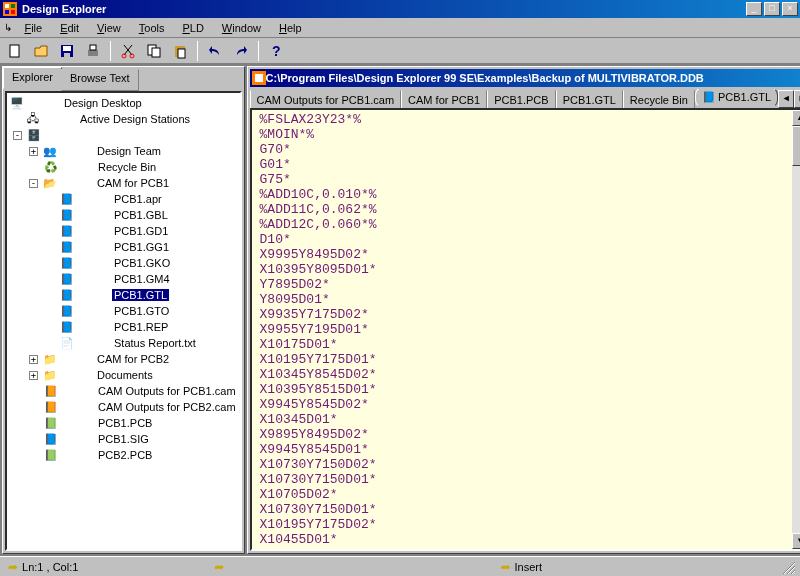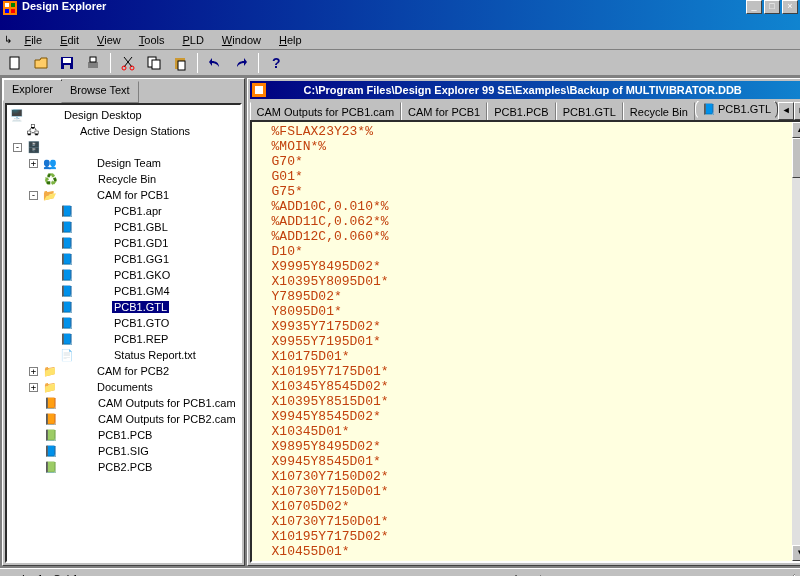--- a/index.html
+++ b/index.html
@@ -1,18 +1,18 @@
 <!DOCTYPE html>
 <html><head>
 <meta charset="utf-8">
 <style>
   * { box-sizing: border-box; margin: 0; padding: 0; }
   body { font-family: "MS Sans Serif", Tahoma, sans-serif; font-size: 11px; background: #c0c0c0; width: 800px; height: 576px; overflow: hidden; }
   
-  .titlebar { background: linear-gradient(to right, #000080, #1084d0); color: #fff; height: 30px; display: flex; align-items: flex-start; padding: 0 2px; }
+  .titlebar { background: linear-gradient(to right, #000080, #1084d0); color: #fff; height: 18px; display: flex; align-items: center; padding: 0 2px; }
   .titlebar .icon { width: 16px; height: 16px; margin-right: 4px; display:inline-flex;align-items:center;justify-content:center;}
   .titlebar .title { flex: 1; font-weight: bold; }
   .titlebar .winbtns { display: flex; gap: 2px; }
   .titlebar .winbtn { width: 16px; height: 14px; background: #c0c0c0; border: 1px solid; border-color: #fff #404040 #404040 #fff; font-size: 9px; text-align: center; line-height: 11px; cursor: pointer; font-family: Marlett, sans-serif;}
   
   .menubar { background: #c0c0c0; height: 20px; display: flex; align-items: center; padding: 0 4px; gap: 2px; border-bottom: 1px solid #808080;}
   .menubar .mi { padding: 2px 8px; cursor: pointer; }
   .menubar .mi:first-letter { text-decoration: underline; }
   .menubar .arrow { color:#000; font-size:10px; margin-right:2px;}
 
@@ -33,31 +33,31 @@
   .tree-wrap { flex:1; background:#fff; border:2px inset #fff; border-color:#808080 #fff #fff #808080; overflow:auto; margin:2px;}
   .tree { padding:2px; }
   .tn { white-space:nowrap; display:flex; align-items:center; height:16px; }
   .tn .exp { width:9px; height:9px; border:1px solid #808080; background:#fff; text-align:center; line-height:7px; font-size:9px; margin-right:4px; cursor:pointer; font-family:monospace;}
   .tn .ico { width:16px; height:16px; margin-right:3px; display:inline-flex;align-items:center;justify-content:center; flex-shrink:0;}
   .tn .lbl { padding:0 2px; cursor:pointer;margin-left:34px;}
   .tn.sel .lbl { background:#000080; color:#fff; }
   .ind { display:inline-block; }
 
   .doc-titlebar { background: linear-gradient(to right, #000080, #1084d0); color:#fff; height:18px; display:flex; align-items:center; padding:0 2px; margin:2px;}
-  .doc-titlebar .title { flex:1; font-weight:bold; font-size:11px; overflow:hidden; text-overflow:ellipsis; white-space:nowrap;padding-left:38px;}
+  .doc-titlebar .title { flex:1; font-weight:bold; font-size:11px; overflow:hidden; text-overflow:ellipsis; white-space:nowrap;}
   
   .doc-tabs { display:flex; height:22px; margin:0 2px; align-items:flex-end; overflow:hidden;}
   .doc-tab { background:#c0c0c0; border:1px solid; border-color:#c0c0c0 #808080 #808080 #fff; padding:3px 6px 2px 6px; font-size:11px; cursor:pointer; white-space:nowrap; position:relative; top:1px;}
   .doc-tab.active { background:#c0c0c0; border-color:#fff #404040 #c0c0c0 #fff; top:0; z-index:1;border-radius:8px;}
   .doc-tab .tabico { width:14px;height:14px;display:inline-block;vertical-align:middle;margin-right:2px;}
   .tab-nav { margin-left:auto; display:flex;}
   .tab-nav .nav-btn { width:16px;height:18px;border:1px solid;border-color:#fff #404040 #404040 #fff;background:#c0c0c0;font-size:9px;text-align:center;line-height:15px;cursor:pointer;}
 
   .editor-wrap { flex:1; margin:0 2px 2px 2px; border:2px inset; border-color:#808080 #fff #fff #808080; position:relative; background:#ffffe0; display:flex;}
-  .editor { flex:1; font-family:"Courier New",monospace; font-size:13px; padding:2px 20px; overflow:hidden; white-space:pre; color:#c2410c; line-height:15px;}
+  .editor { flex:1; font-family:"Courier New",monospace; font-size:13px; padding:2px 8px; overflow:hidden; white-space:pre; color:#701a75; line-height:15px;}
   .vscroll { width:16px; background:#c0c0c0; display:flex; flex-direction:column;}
   .sbtn { height:16px; border:1px solid; border-color:#fff #404040 #404040 #fff; background:#c0c0c0; font-size:8px; text-align:center; line-height:13px; cursor:pointer;}
   .strack { flex:1; background:repeating-conic-gradient(#c0c0c0 0% 25%, #fff 0% 50%) 50% / 2px 2px;}
   .sthumb { height:40px; background:#c0c0c0; border:1px solid; border-color:#fff #404040 #404040 #fff;}
 
   .statusbar { height:20px; background:#c0c0c0; border-top:1px solid #fff; display:flex; align-items:center; padding:0 4px; font-size:11px;}
   .statusbar .scell { padding:2px 12px 2px 4px; display:flex; align-items:center; gap:4px;}
   .sbcorner { margin-left:auto; width:16px;height:16px; }
   .ptr{color:#ccaa00;font-size:12px;}
 

